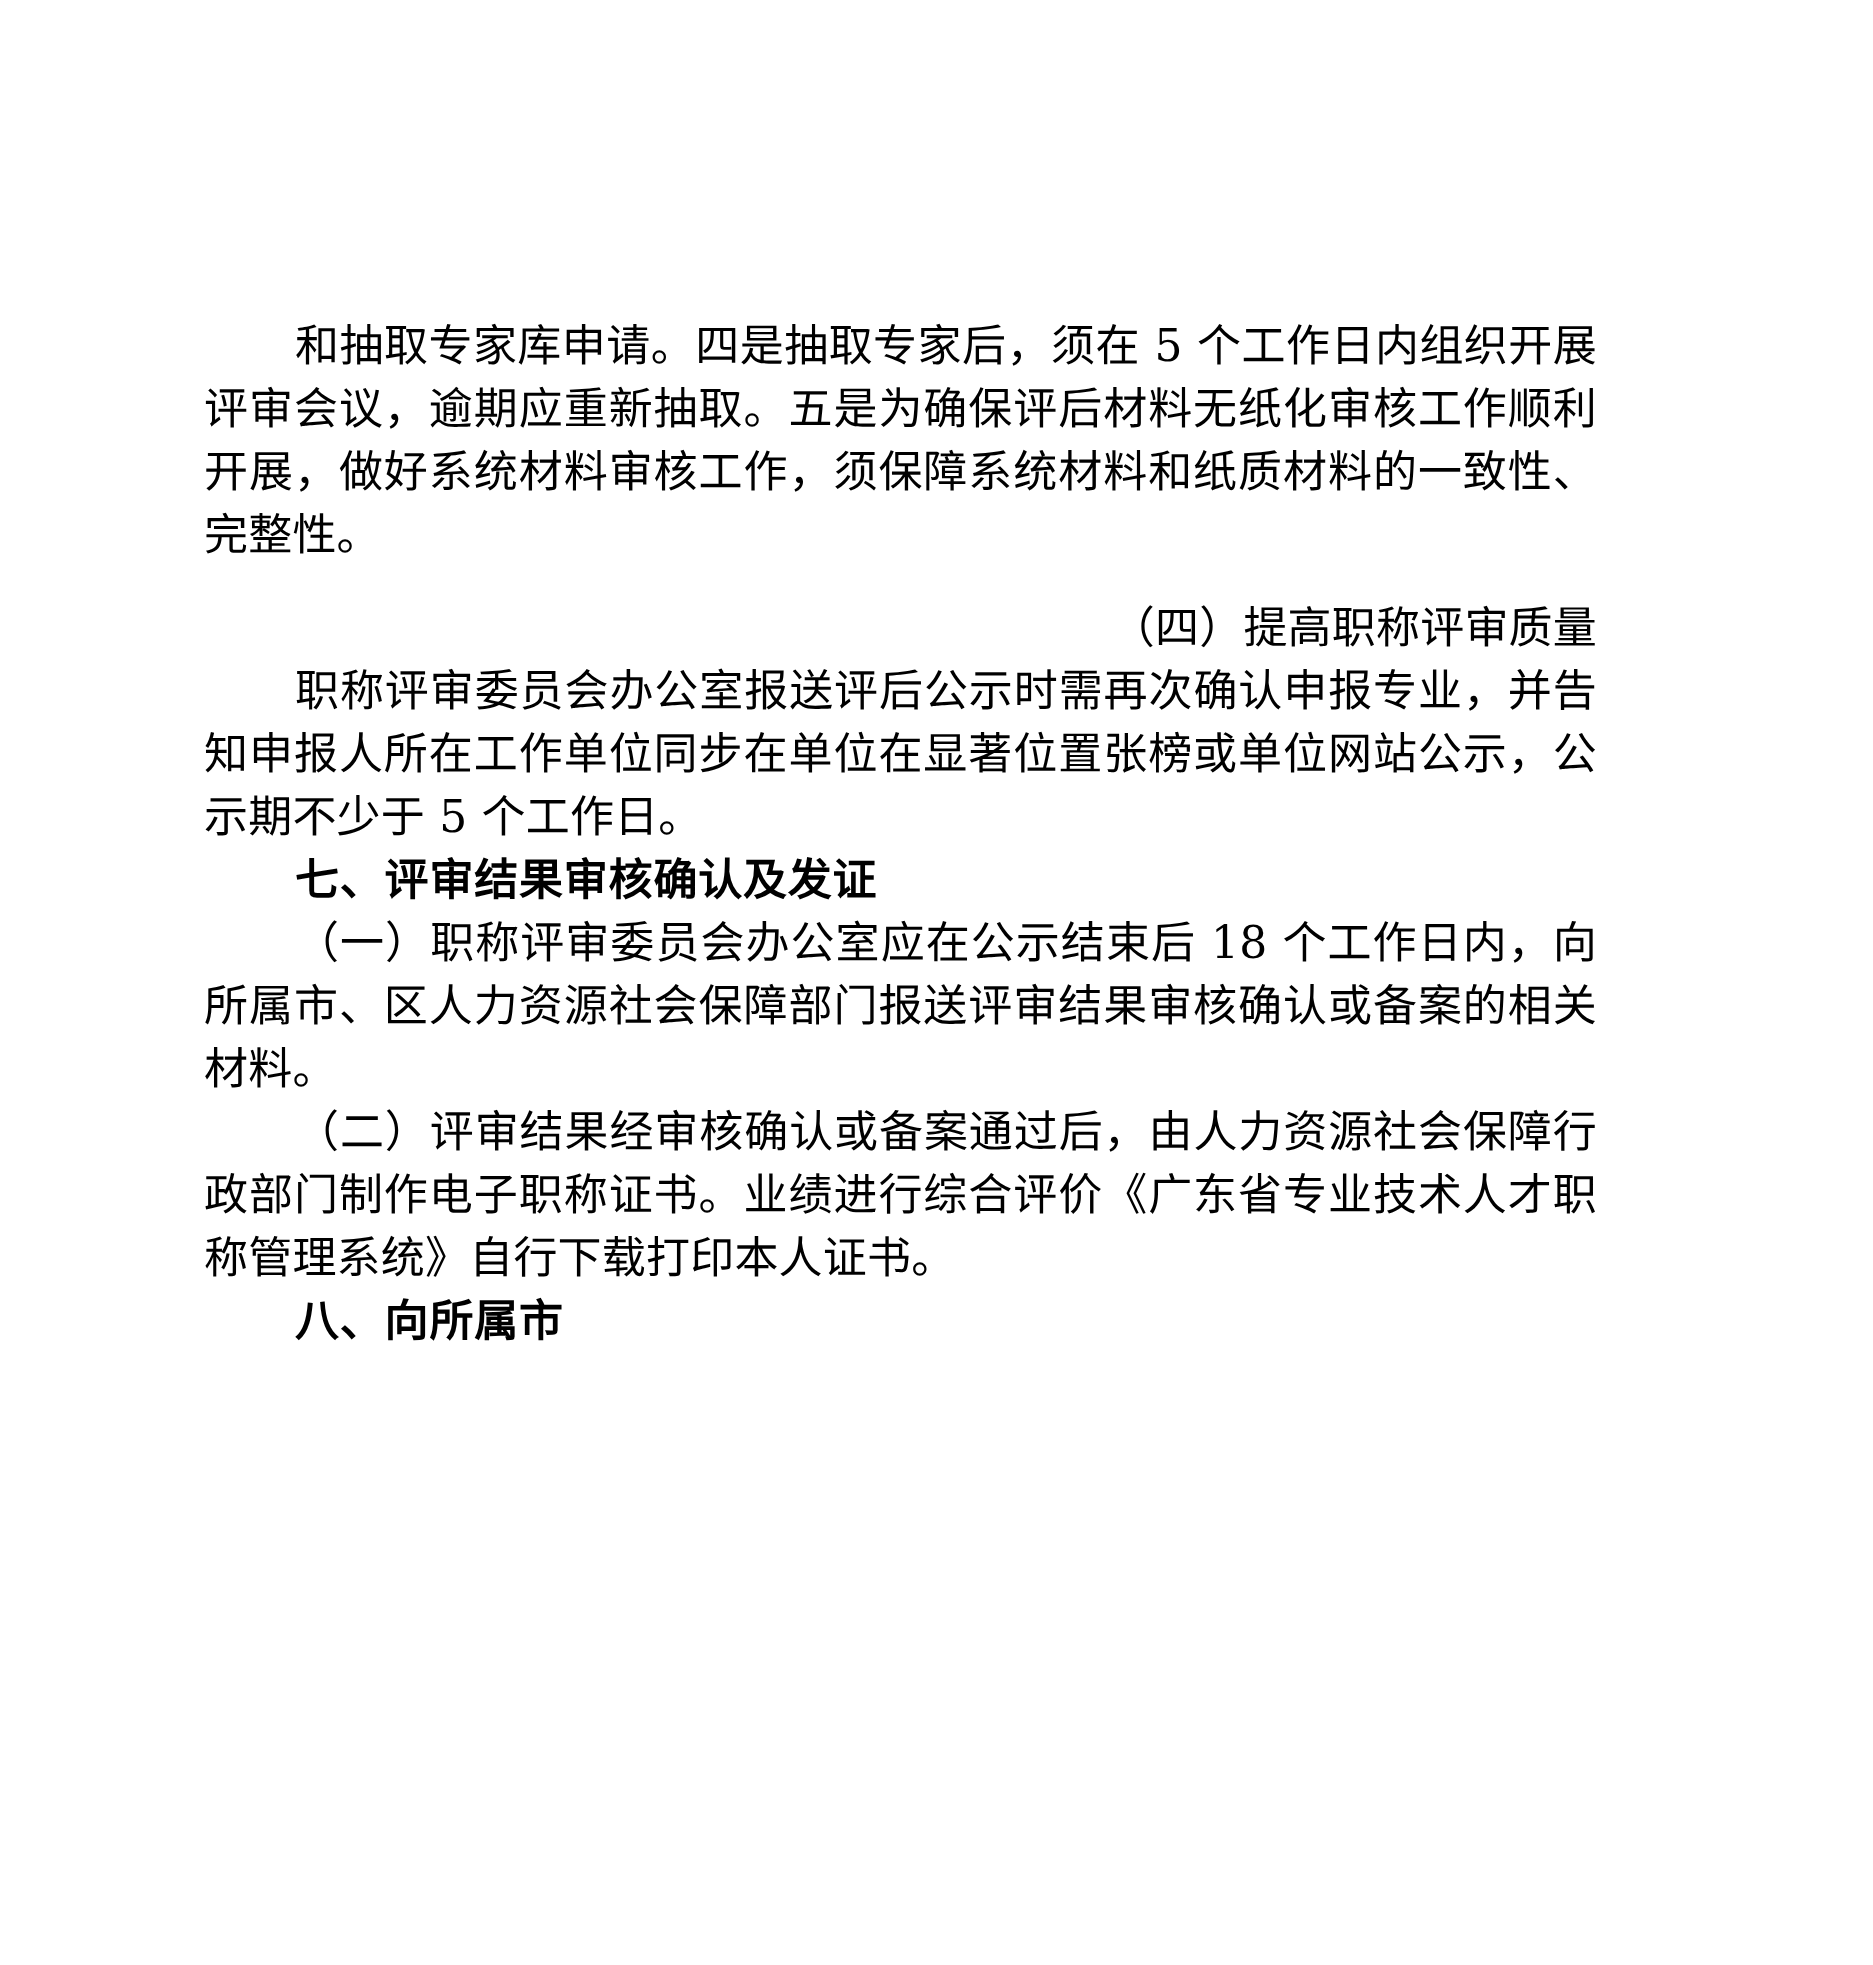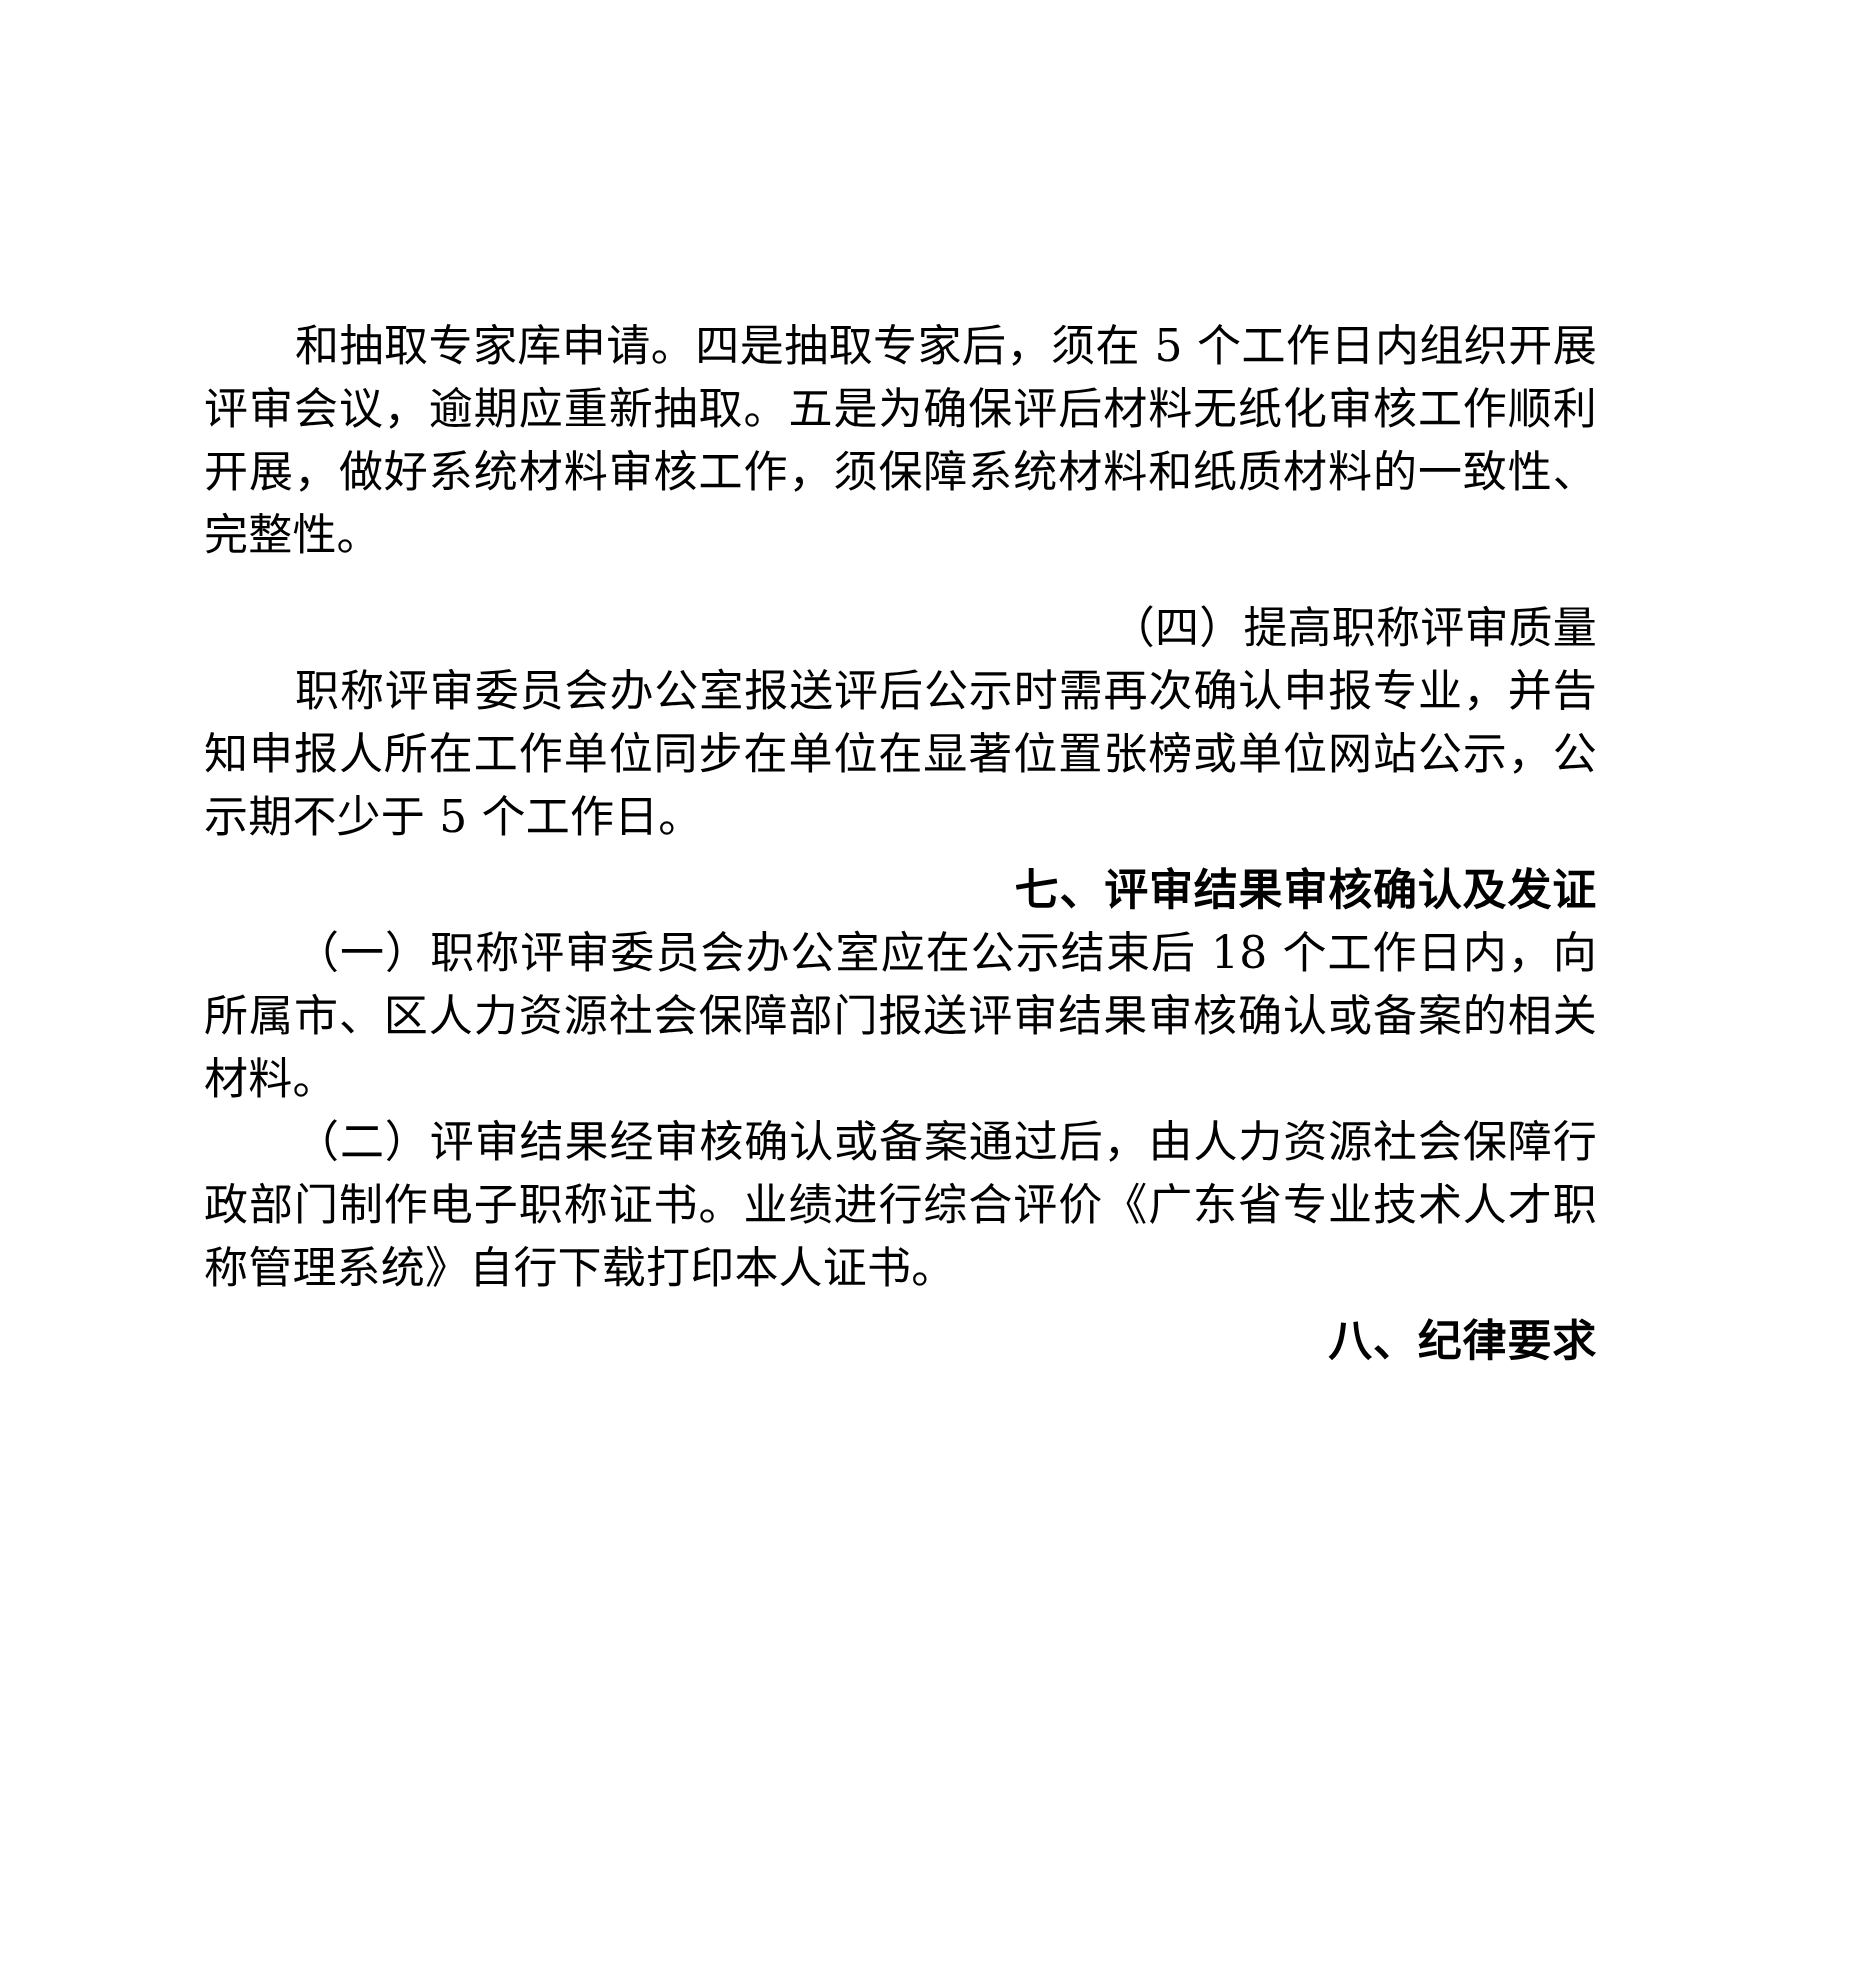--- a/index.html
+++ b/index.html
@@ -54,23 +54,22 @@
     font-weight: 400;
     text-indent: 91px;
   }
 
   
   .heading-1 {
     font-family: "DejaVu Sans", "Liberation Sans", sans-serif;
     font-weight: 700;
     font-size: 44px;
     text-indent: 91px;
-    text-align: right;
+    text-align: left;
     letter-spacing: 0.8px;
-    margin-top: 10px;
   }
 
   
   .heading-2 {
     font-family: "DejaVu Serif", "Liberation Serif", serif;
     font-weight: 400;
     text-indent: 91px;
     text-align: right;
     margin-top: 30px;
   }
@@ -89,19 +88,19 @@
 
     <p class="para">职称评审委员会办公室报送评后公示时需再次确认申报专业，并告知申报人所在工作单位同步在单位在显著位置张榜或单位网站公示，公示期不少于 5 个工作日。</p>
 
     <p class="heading-1">七、评审结果审核确认及发证</p>
 
     <p class="para">（一）职称评审委员会办公室应在公示结束后 18 个工作日内，向所属市、区人力资源社会保障部门报送评审结果审核确认或备案的相关材料。</p>
 
 
     <p class="para">（二）评审结果经审核确认或备案通过后，由人力资源社会保障行政部门制作电子职称证书。业绩进行综合评价《广东省专业技术人才职称管理系统》自行下载打印本人证书。</p>
 
-    <p class="heading-1">八、纪律要求</p>
+    <p class="heading-1">八、向所属市</p>
 
 
   </div>
 
 </div>
 
 
 </body></html>

